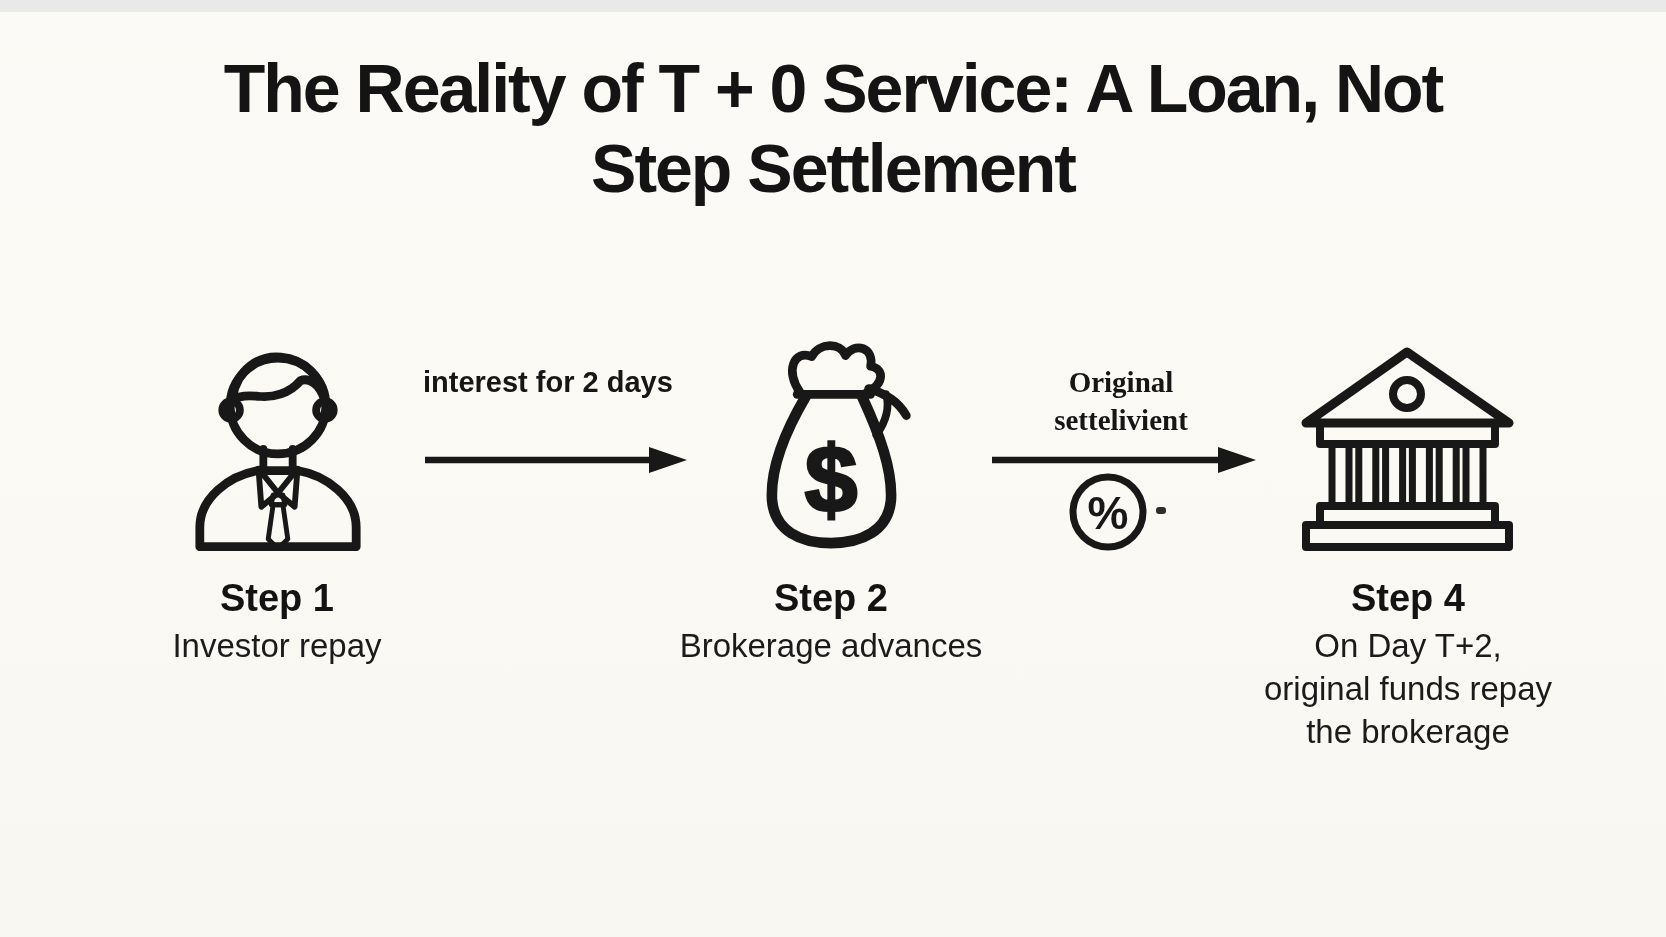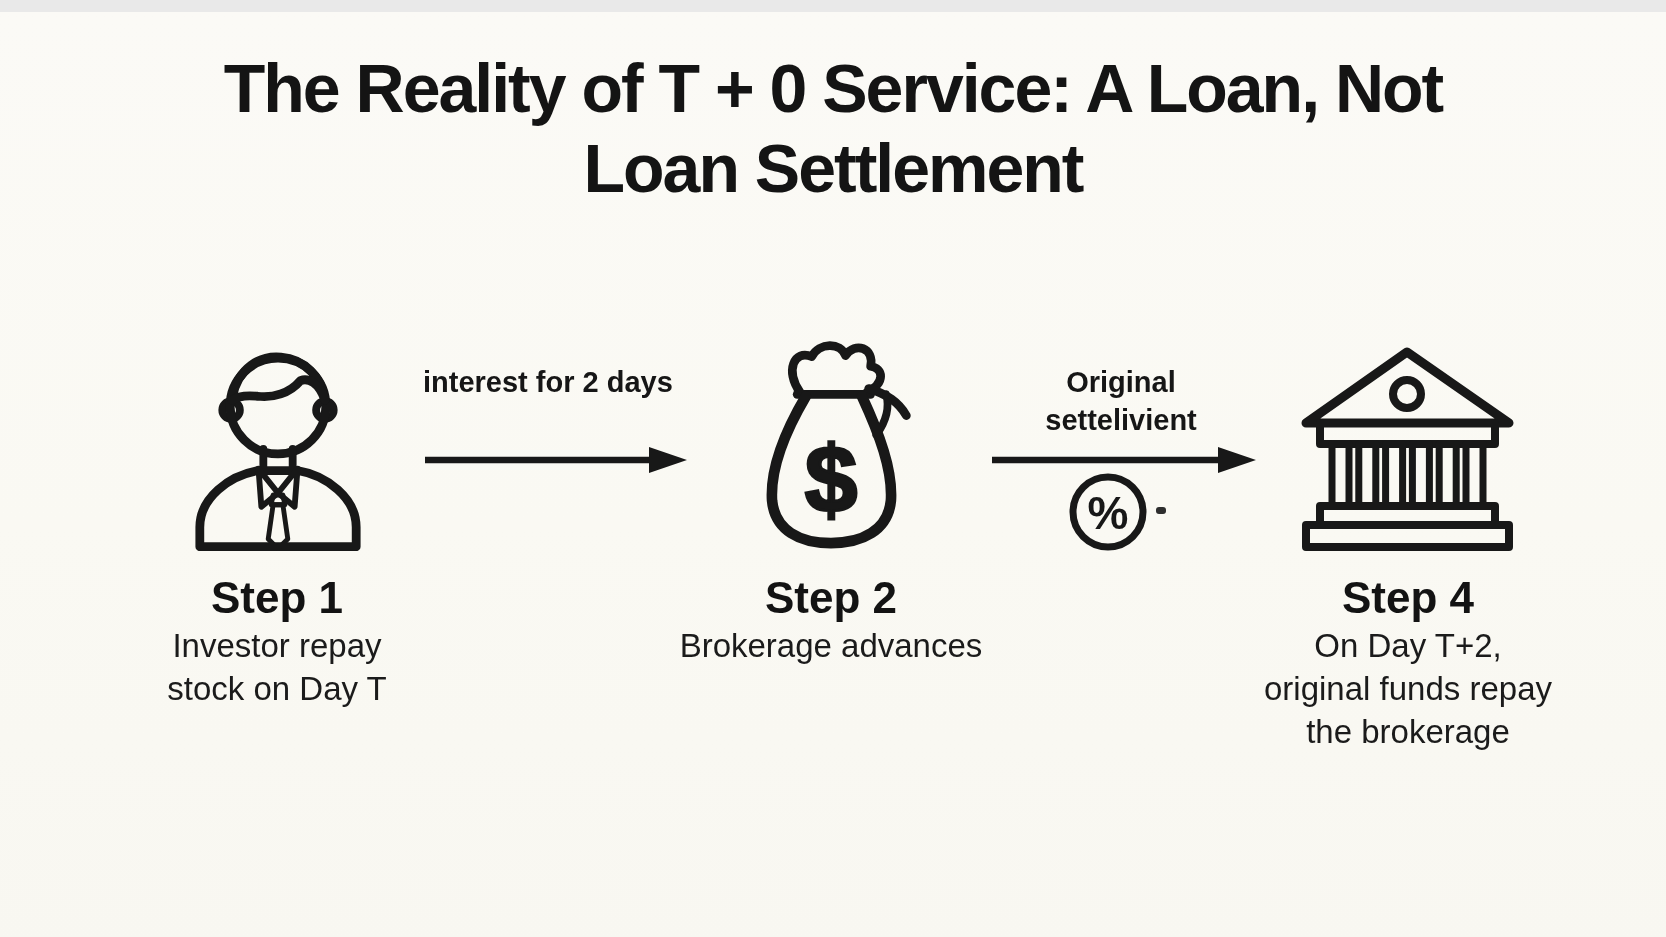--- a/index.html
+++ b/index.html
@@ -30,21 +30,21 @@
   .icon{position:absolute;}
   .icon svg{display:block;}
   .stroke{fill:none;stroke:#181818;stroke-linecap:round;stroke-linejoin:round;}
   .caption{
     position:absolute;
     top:564px;
     text-align:center;
     color:#1b1b1b;
   }
   .step-heading{
-    font-size:44px;
+    font-size:38px;
     font-weight:bold;
     line-height:44px;
     margin-bottom:4px;
     color:#131313;
   }
   .step-line{
     font-size:33px;
     line-height:43px;
     font-weight:400;
   }
@@ -66,21 +66,21 @@
     background:#2e2e2e;
   }
 </style>
 </head>
 <body>
 
 <div class="canvas">
 
   <h1 class="title">
     <span class="tline">The Reality of T + 0 Service: A Loan, Not</span>
-    <span class="tline">Loan Settlement</span>
+    <span class="tline">Step Settlement</span>
   </h1>
 
   <div class="icon" style="left:192px;top:337px;">
     <svg width="172" height="202" viewBox="0 0 176 206">
       <circle class="stroke" cx="40" cy="62" r="9" stroke-width="8"></circle>
       <circle class="stroke" cx="136" cy="62" r="9" stroke-width="8"></circle>
       <circle class="stroke" cx="88" cy="58" r="49" stroke-width="9"></circle>
       <path class="stroke" d="M 41,50 C 47,18 70,6 91,8 C 115,10 133,28 136,52" stroke-width="9"></path>
       <path class="stroke" d="M 136,52 C 130,34 119,29 111,32 C 100,45 83,50 67,48 C 57,47 48,47 41,52" stroke-width="9"></path>
       <path class="stroke" d="M 73,102 L 73,124 M 103,102 L 103,124" stroke-width="8"></path>
@@ -107,21 +107,21 @@
     <svg width="172" height="212" viewBox="0 0 178 219">
       <path class="stroke" d="M 57,54 C 41,32 51,9 69,17 C 77,2 99,2 104,16 C 114,1 134,8 130,27 C 143,29 146,44 126,54" stroke-width="9"></path>
       <path class="stroke" d="M 54,56 L 130,56" stroke-width="9"></path>
       <path class="stroke" d="M 128,50 C 147,56 159,64 167,78" stroke-width="9"></path>
       <path class="stroke" d="M 146,56 C 150,70 146,84 136,98" stroke-width="8"></path>
       <path class="stroke" d="M 63,58 C 40,97 26,134 28,166 C 31,197 57,210 89,210 C 121,210 148,197 151,166 C 153,134 139,97 121,58" stroke-width="11"></path>
       <text x="89" y="178" text-anchor="middle" font-size="98" font-weight="bold" font-family="Liberation Sans, DejaVu Sans, sans-serif" fill="#181818" stroke="#181818" stroke-width="3">$</text>
     </svg>
   </div>
 
-  <div class="arrow-label" style="left:980px;width:282px;text-align:center;">
+  <div class="arrow-label" style="left:980px;width:282px;text-align:center;font-family:Liberation Serif, serif;">
     <div>Original</div>
     <div>settelivient</div>
   </div>
 
   <div class="arrow" style="left:990px;top:432px;">
     <svg width="270" height="32" viewBox="0 0 270 32">
       <line x1="2" y1="16" x2="232" y2="16" stroke="#181818" stroke-width="6.5"></line>
       <polygon points="228,3 266,16 228,29" fill="#181818"></polygon>
     </svg>
   </div>
@@ -146,21 +146,20 @@
       <rect class="stroke" x="145.2" y="105" width="17" height="62" stroke-width="7"></rect>
       <rect class="stroke" x="172" y="105" width="17" height="62" stroke-width="7"></rect>
       <rect class="stroke" x="26" y="167" width="175" height="19" stroke-width="8"></rect>
       <rect class="stroke" x="12" y="186" width="203" height="22" stroke-width="8"></rect>
     </svg>
   </div>
 
   <div class="caption" style="left:97px;width:360px;">
     <div class="step-heading">Step 1</div>
     <div class="step-line">Investor repay</div>
-    <div class="step-line">stock on Day T</div>
   </div>
 
   <div class="caption" style="left:631px;width:400px;">
     <div class="step-heading">Step 2</div>
     <div class="step-line">Brokerage advances</div>
   </div>
 
   <div class="caption" style="left:1198px;width:420px;">
     <div class="step-heading">Step 4</div>
     <div class="step-line">On Day T+2,</div>

